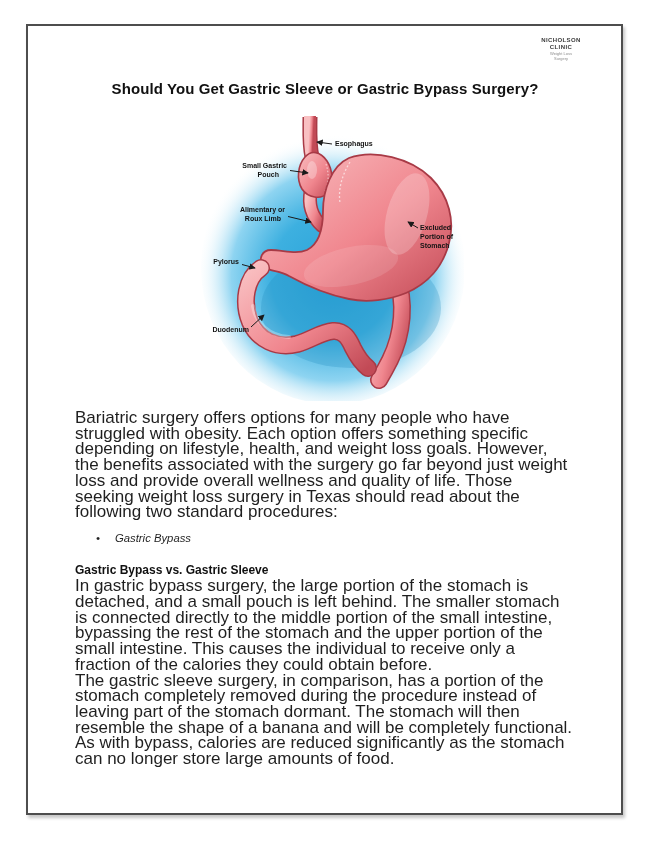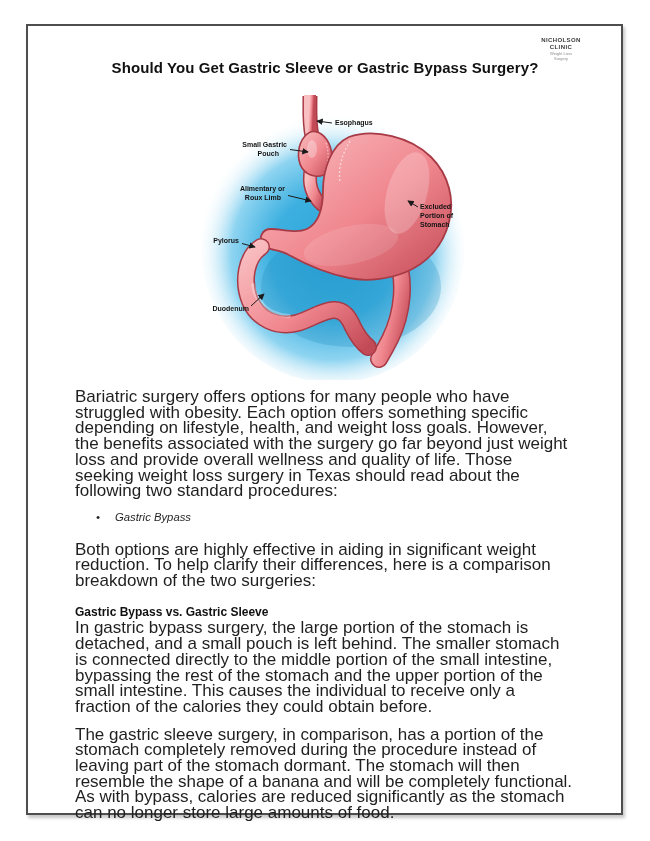--- a/index.html
+++ b/index.html
@@ -11,33 +11,33 @@
     position:absolute; left:26px; top:24px; width:593px; height:787px;
     border:2px solid #4e4e4e; box-shadow:2px 3px 3px rgba(0,0,0,.22); background:#fff;
   }
   .logo {
     position:absolute; left:531px; top:37px; width:60px; text-align:center; color:#3a3a3a;
   }
   .logo-name { font-size:6px; font-weight:bold; letter-spacing:.4px; line-height:7px; }
   .logo-tag  { font-size:4px; color:#8d8d8d; line-height:4.6px; margin:1px auto 0; width:34px; }
   .content { position:absolute; left:75px; top:0; width:500px; }
   h1.title {
-    margin:0; padding-top:58px; font-size:15px; line-height:20px; font-weight:bold;
+    margin:0; padding-top:79px; font-size:15px; line-height:20px; font-weight:bold;
     text-align:center; color:#111; letter-spacing:.1px;
   }
   .figure { width:265px; height:285px; margin:17px 0 0 124px; }
   .figure svg { display:block; width:265px; height:285px; }
   p  { margin:0; font-size:17px; line-height:15.7px; }
   .p1 { margin-top:9px; }
   ul.bullets { margin:11px 0 0 20px; padding:0; list-style:none; font-size:11.3px; line-height:15.7px;font-style:italic; }
   ul.bullets li { padding-left:20px; position:relative; }
   ul.bullets li::before { content:"\2022"; position:absolute; left:1px; }
   .p2 { margin-top:16px; }
   h3.hsec { margin:16px 0 0; font-size:12px; line-height:15.7px; font-weight:bold; color:#111; }
-  .p4 { margin-top:12px; }
+  .p4 { margin-top:0; }
   .diag-label { font-size:7px; font-weight:bold; fill:#141414; font-family:"Liberation Sans", sans-serif; }
   .leader { stroke:#1a1a1a; stroke-width:1; }
 </style>
 </head>
 <body>
 
 <div class="page-border"></div>
 
 <div class="logo">
   <div class="logo-name">NICHOLSON</div>
@@ -132,21 +132,20 @@
       </g>
     </svg>
   </div>
 
   <p class="p1">Bariatric surgery offers options for many people who have struggled with obesity. Each option offers something specific depending on lifestyle, health, and weight loss goals. However, the benefits associated with the surgery go far beyond just weight loss and provide overall wellness and quality of life. Those seeking weight loss surgery in Texas should read about the following two standard procedures:</p>
 
   <ul class="bullets">
     <li>Gastric Bypass</li>
   </ul>
 
-  <p class="p2">Both options are highly effective in aiding in significant weight reduction. To help clarify their differences, here is a comparison breakdown of the two surgeries:</p>
 
   <h3 class="hsec">Gastric Bypass vs. Gastric Sleeve</h3>
 
   <p class="p3">In gastric bypass surgery, the large portion of the stomach is detached, and a small pouch is left behind. The smaller stomach is connected directly to the middle portion of the small intestine, bypassing the rest of the stomach and the upper portion of the small intestine. This causes the individual to receive only a fraction of the calories they could obtain before.</p>
 
   <p class="p4">The gastric sleeve surgery, in comparison, has a portion of the stomach completely removed during the procedure instead of leaving part of the stomach dormant. The stomach will then resemble the shape of a banana and will be completely functional. As with bypass, calories are reduced significantly as the stomach can no longer store large amounts of food.</p>
 
 </div>
 
 </body></html>

